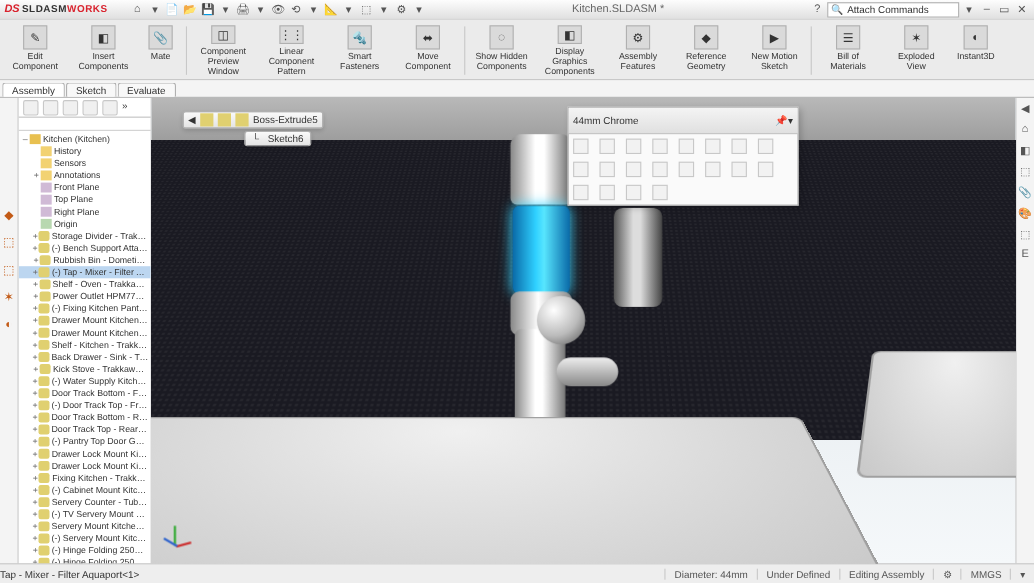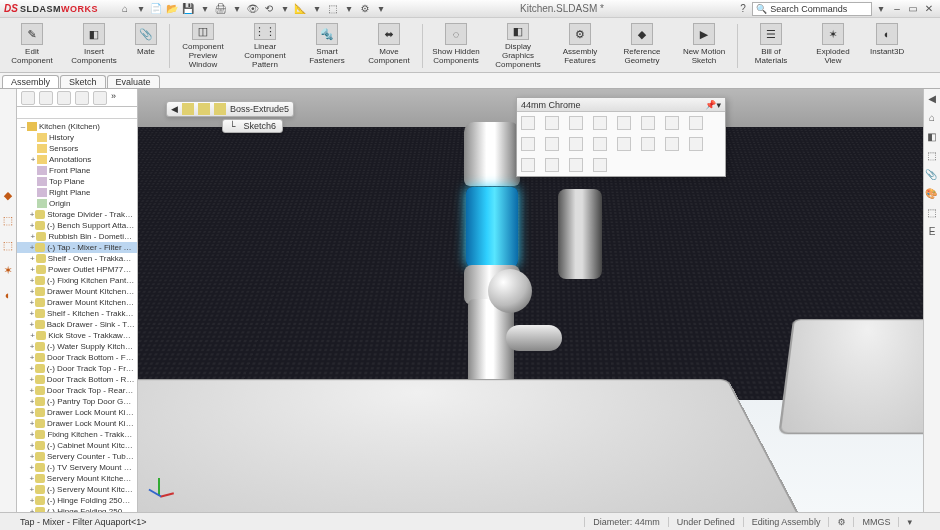--- a/index.html
+++ b/index.html
@@ -38,30 +38,30 @@
   .ico.asm{background:#e8c050}
   .ico.folder{background:#f2d272}
   .ico.plane{background:#d0bad6}
   .ico.origin{background:#b8d8b0}
   .ico.part{background:#e0d070;border-radius:2px}
   .tree-row.sel{background:#bcd6f0}
   .tree-row .txt{overflow:hidden;text-overflow:ellipsis;font-size:8px}
   .viewport{flex:1;position:relative;background:linear-gradient(#c8d2d8,#e4eaee 40%,#f5f8fa);overflow:hidden}
   .right-rail{width:17px;background:#f4f4f4;border-left:1px solid #c0c0c0;display:flex;flex-direction:column;align-items:center;padding-top:4px;gap:6px}
   .right-rail span{width:13px;height:13px;font-size:10px;color:#555;text-align:center}
-  .statusbar{height:18px;background:#eee;border-top:1px solid #c0c0c0;display:flex;align-items:center;padding:0 20px;font-size:9px}
+  .statusbar{height:18px;background:#eee;border-top:1px solid #c0c0c0;display:flex;align-items:center;padding:0 0;font-size:9px}
   .statusbar .sb-left{flex:1}
   .statusbar .sb-item{padding:0 8px;border-left:1px solid #c8c8c8;color:#555}
   
   .breadcrumb{position:absolute;top:12px;left:28px;height:16px;background:linear-gradient(#fafafa,#e4e4e4);border:1px solid #b0b0b0;border-radius:3px;display:flex;align-items:center;padding:0 4px;gap:4px;font-size:9px;box-shadow:0 2px 4px rgba(0,0,0,.15)}
   .breadcrumb .bc-ico{width:12px;height:12px;background:#e0d070}
   .rollback{position:absolute;top:30px;left:84px;height:14px;background:linear-gradient(#fafafa,#e4e4e4);border:1px solid #b0b0b0;border-radius:3px;display:flex;align-items:center;padding:0 6px;gap:4px;font-size:9px;box-shadow:0 2px 4px rgba(0,0,0,.15)}
   
   .ctx-toolbar{position:absolute;top:8px;left:378px;width:210px;background:#fafafa;border:1px solid #a8a8a8;box-shadow:2px 2px 6px rgba(0,0,0,.2)}
-  .ctx-title{height:14px;background:linear-gradient(#f4f4f4,#e0e0e0);border-bottom:1px solid #c0c0c0;display:flex;align-items:center;padding:0 4px;font-size:9px}
+  .ctx-title{height:24px;background:linear-gradient(#f4f4f4,#e0e0e0);border-bottom:1px solid #c0c0c0;display:flex;align-items:center;padding:0 4px;font-size:9px}
   .ctx-title .flex{flex:1}
   .ctx-body{padding:4px;display:flex;flex-wrap:wrap;gap:7px 10px}
   .ctx-body span{width:14px;height:14px;border:1px solid #c8c8c8;background:#f2f2f2}
   
   .counter{position:absolute;left:-60px;right:-60px;top:38px;height:320px;background:#1a1a22;transform:perspective(800px) rotateX(55deg);transform-origin:top center}
   .counter::after{content:"";position:absolute;inset:0;background-image:radial-gradient(rgba(255,255,255,.05) 1px,transparent 1px);background-size:4px 4px}
   .back-wall{position:absolute;left:0;right:0;top:0;height:90px;background:linear-gradient(#b8b8b8,#7a7a7a)}
   .sink{position:absolute;left:-30px;top:290px;width:620px;height:190px;background:radial-gradient(ellipse at 50% 10%,#f0f0f0,#c8c8c8);border:2px solid #a0a0a0;border-radius:8px;transform:perspective(700px) rotateX(50deg);transform-origin:top}
   .sink2{position:absolute;right:-20px;top:230px;width:150px;height:150px;background:radial-gradient(ellipse at 50% 10%,#f0f0f0,#c8c8c8);border:2px solid #a0a0a0;border-radius:8px;transform:perspective(700px) rotateX(50deg);transform-origin:top}
   .faucet-base{position:absolute;left:330px;top:210px;width:46px;height:110px;background:linear-gradient(90deg,#888,#fff 40%,#fff 55%,#777);border-radius:6px}
@@ -102,21 +102,21 @@
       <span>⬚</span>
       <span>▾</span>
       <span>⚙</span>
       <span>▾</span>
     </div>
   <div class="title-center">Kitchen.SLDASM *</div>
   <div class="title-right">
     <span class="win-btn">?</span>
     <div class="search-box">
         <span class="mag">🔍</span>
-        <span>Search Commands</span>
+        <span>Attach Commands</span>
       </div>
     <span class="win-btn">▾</span>
     <span class="win-btn">–</span>
     <span class="win-btn">▭</span>
     <span class="win-btn">✕</span>
   </div>
 </div>
 
 <div class="ribbon" id="ribbon">
     <div class="rb-btn">

